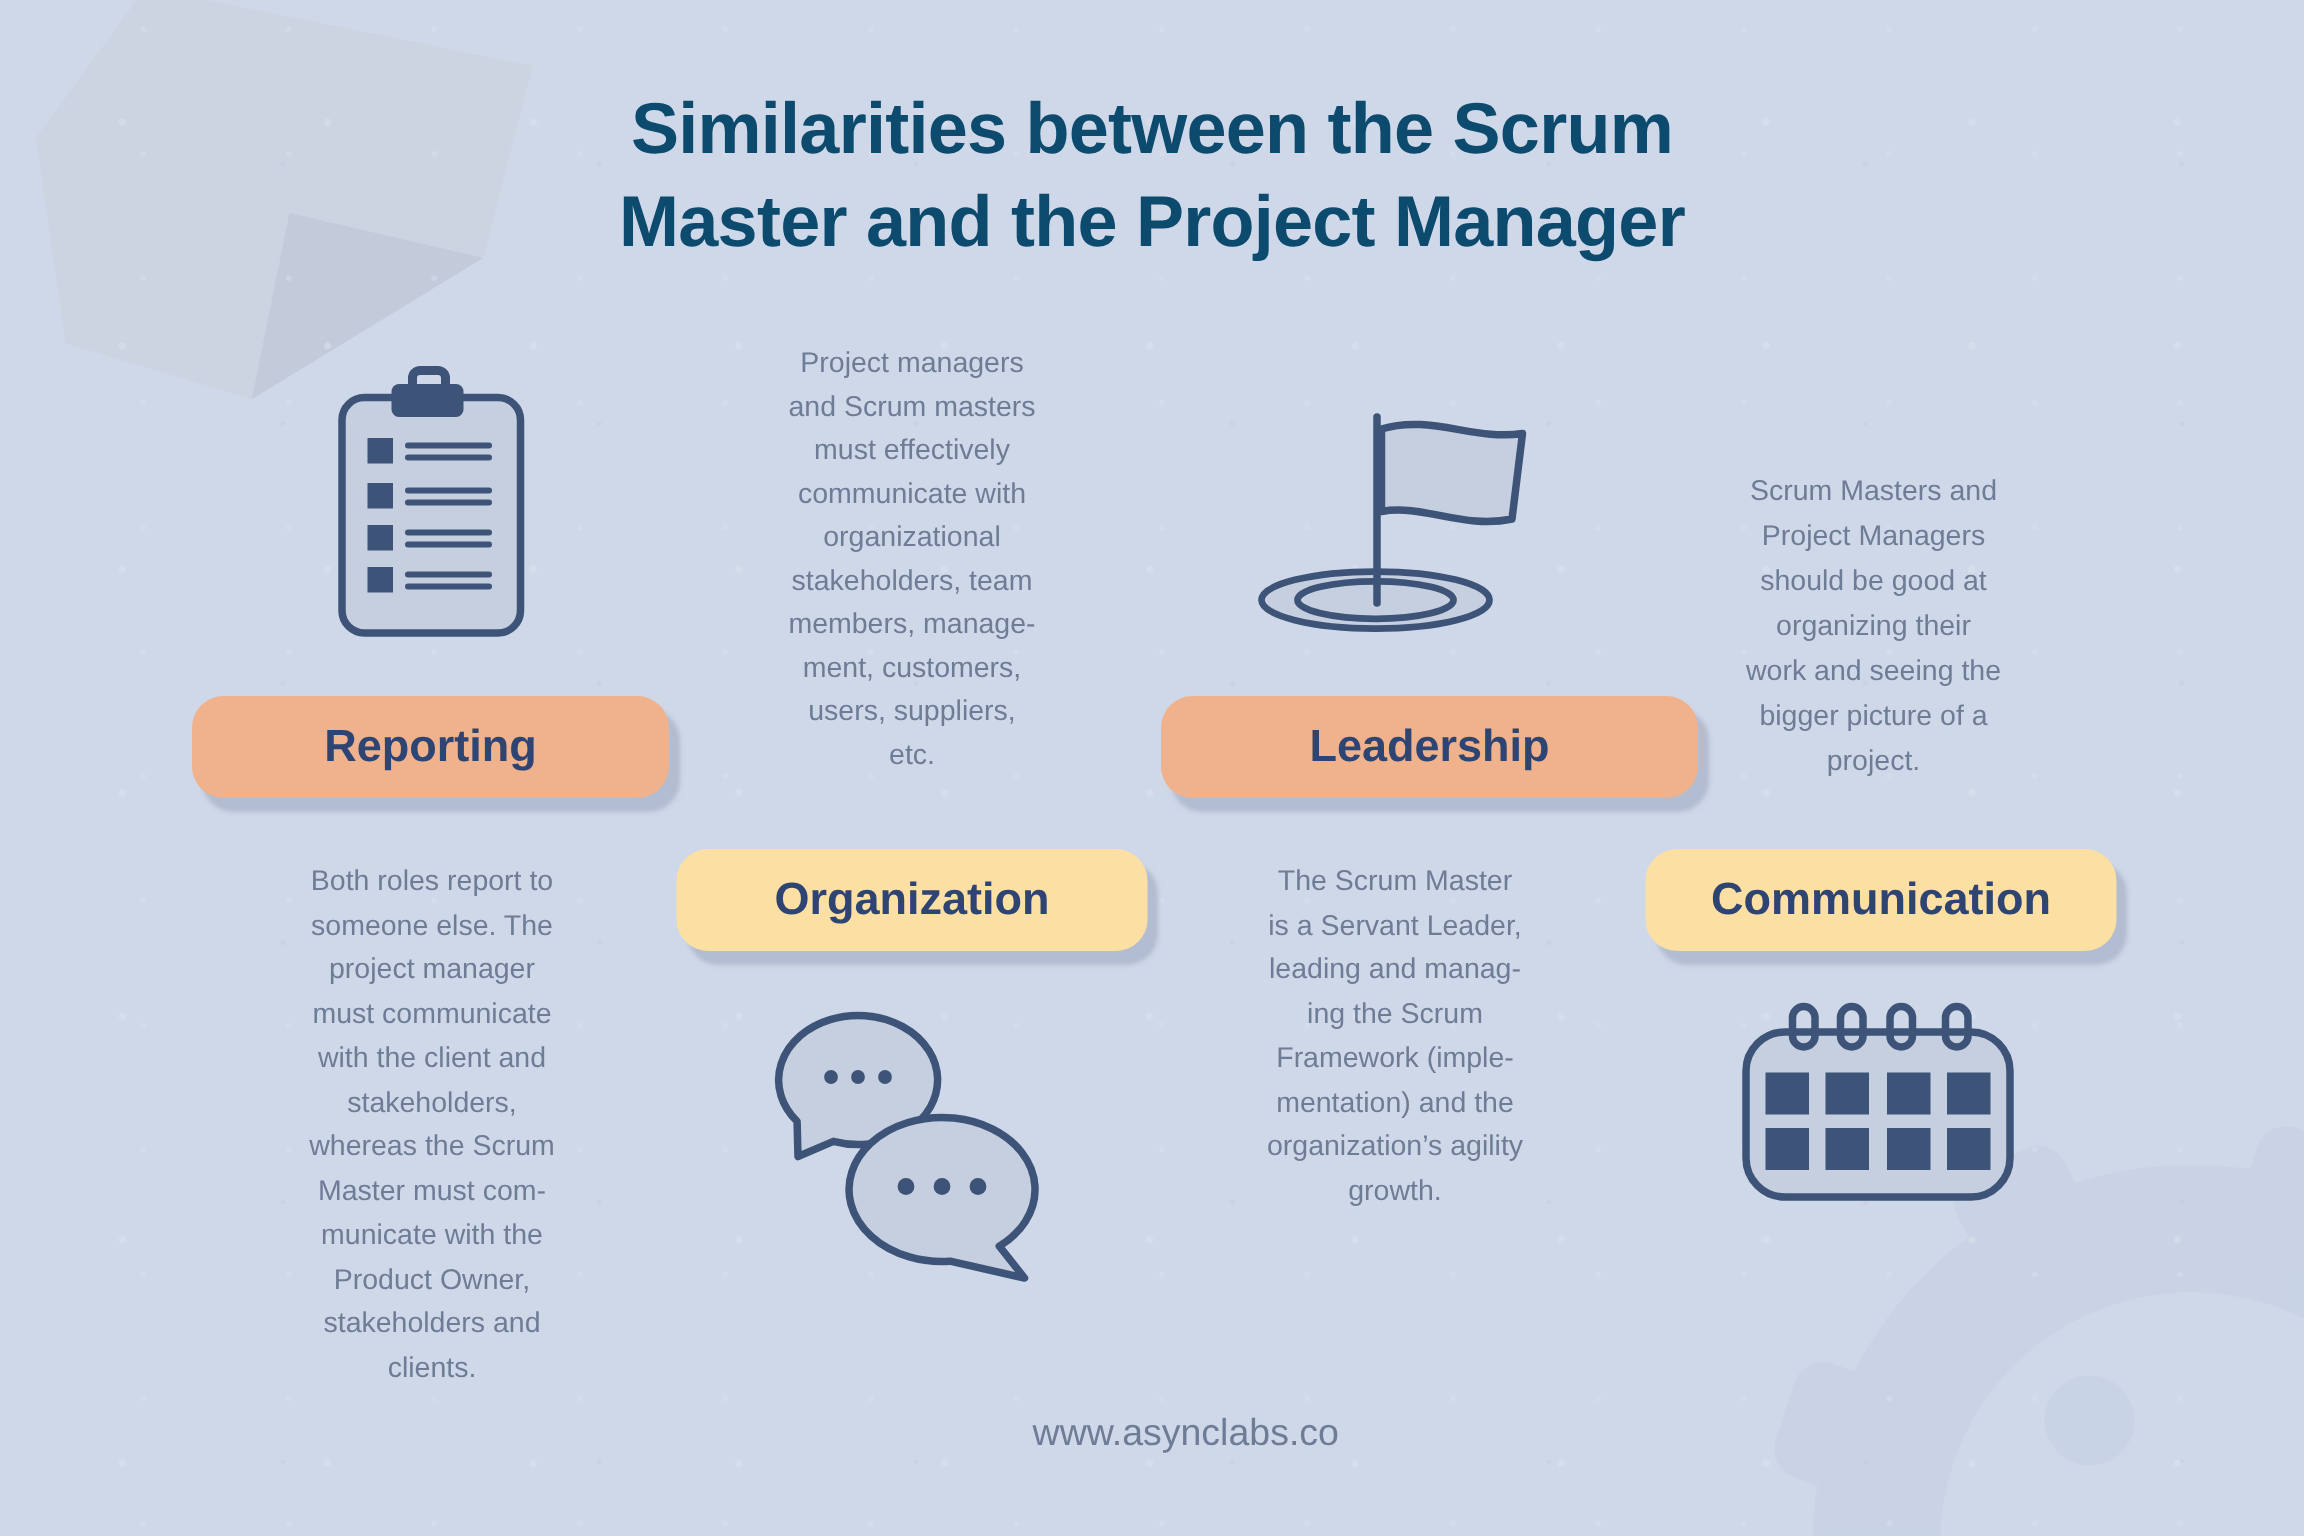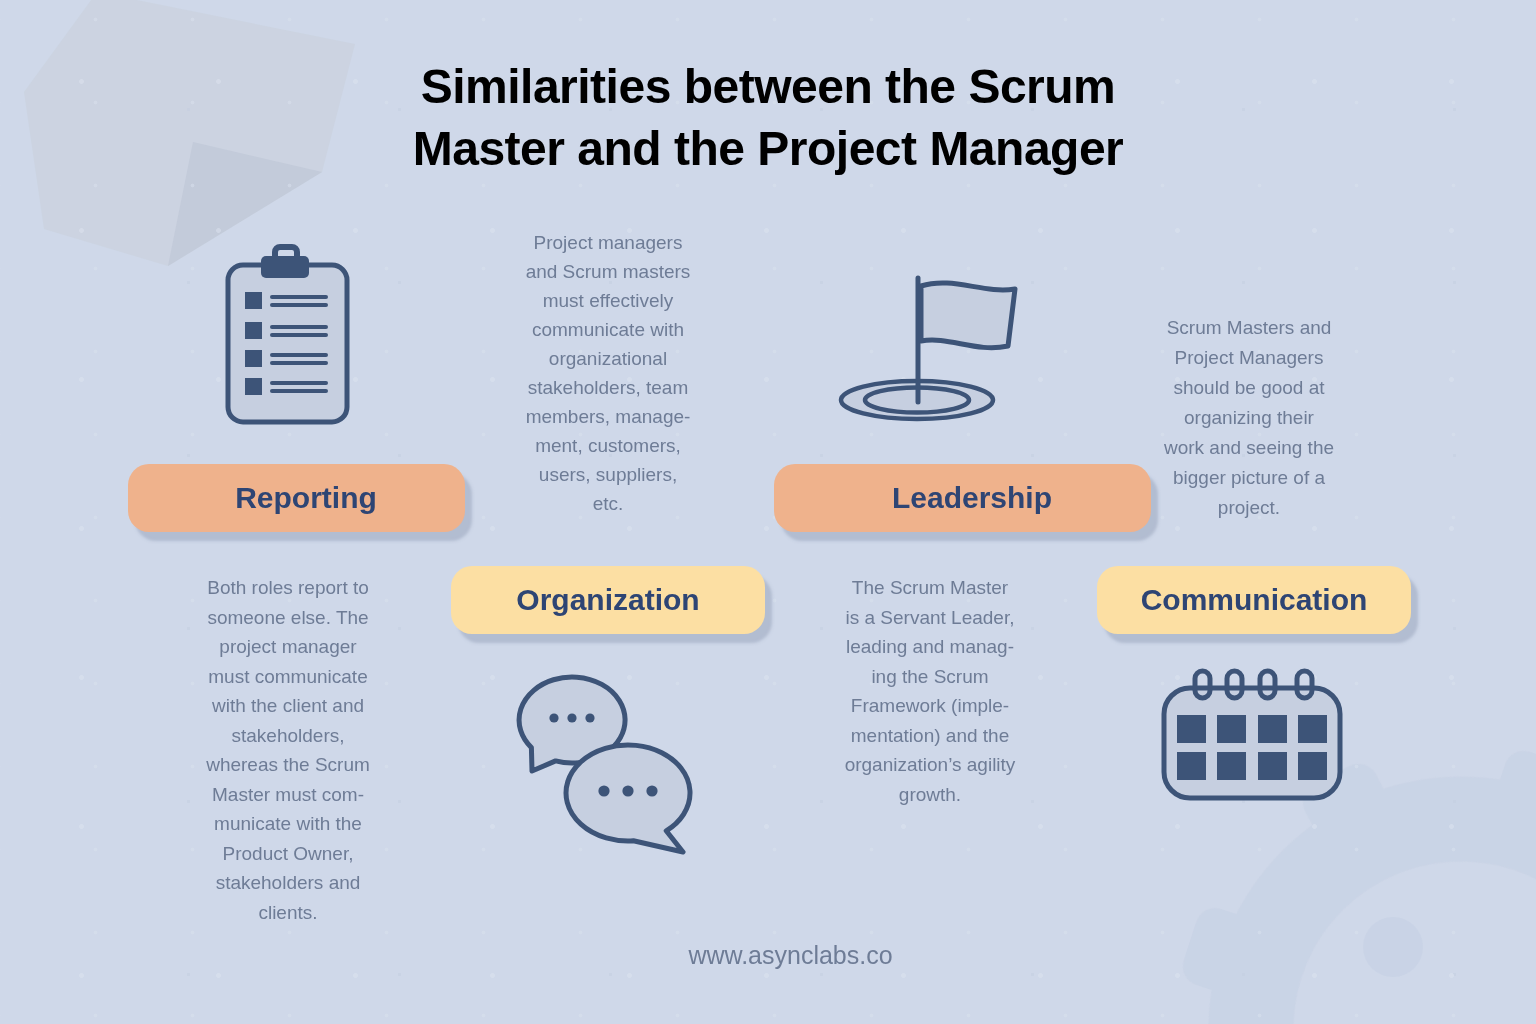--- a/index.html
+++ b/index.html
@@ -24,33 +24,33 @@
   }
   .deco{position:absolute;pointer-events:none;}
   #deco-cube{left:0;top:0;}
   #deco-gear{right:0;bottom:0;}
 
   .title{
     position:absolute;left:0;right:0;top:56px;margin:0;
     text-align:center;
     font-size:48px;line-height:62px;font-weight:bold;
     letter-spacing:-0.5px;
-    color:#000000;
+    color:#0c4a6e;
     white-space:pre-line;
     z-index:3;
   }
   .pill{
     position:absolute;height:68px;
     border-radius:21px;
     display:flex;align-items:center;justify-content:center;
     font-size:30px;font-weight:bold;color:#2e4574;
     box-shadow:7px 9px 3px rgba(150,161,185,0.5);
     z-index:3;
   }
-  .pill.orange{background:#efb28c;padding-left:19px;}
+  .pill.orange{background:#efb28c;}
   .pill.yellow{background:#fcdfa3;}
   #pill-reporting{left:128px;top:464px;width:318px;}
   #pill-communication{left:451px;top:566px;width:314px;}
   #pill-leadership{left:774px;top:464px;width:358px;}
   #pill-organization{left:1097px;top:566px;width:314px;}
 
   .desc{
     position:absolute;
     color:#6e7c96;
     font-size:19px;line-height:29.5px;

